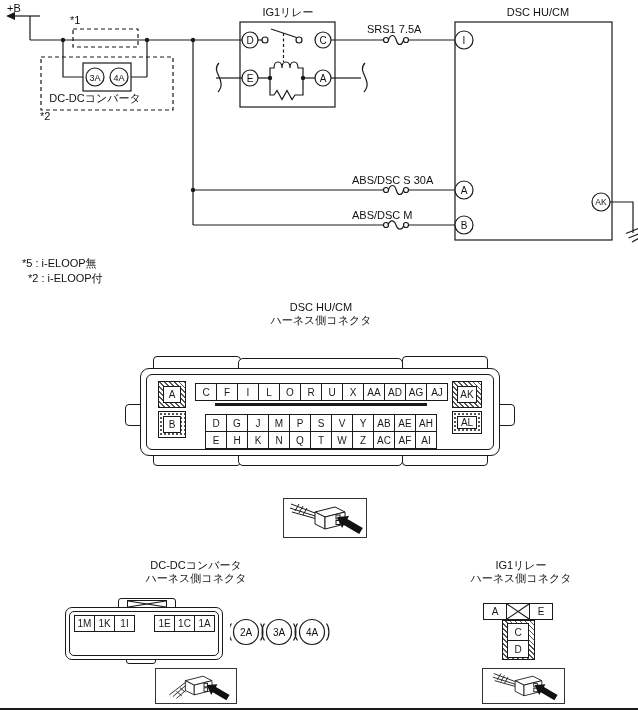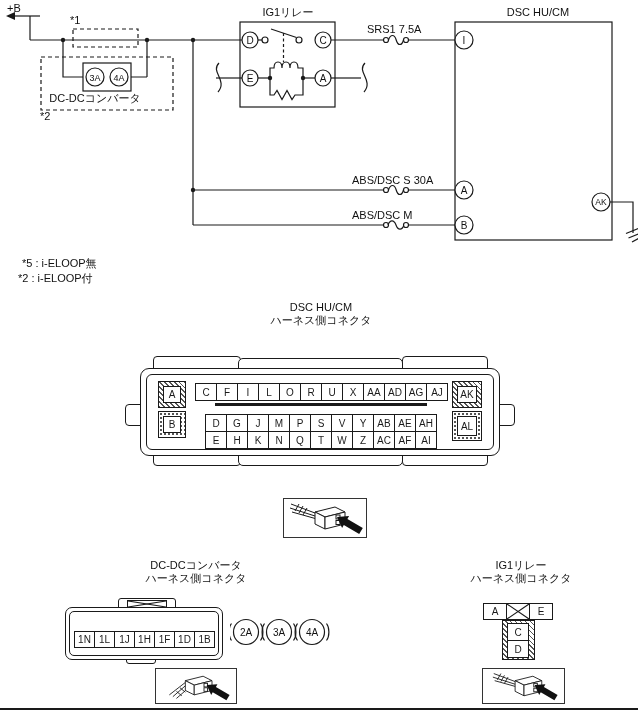--- a/index.html
+++ b/index.html
@@ -134,21 +134,21 @@
     <g>
       <path d="M626,233.5 L640.5,227.5" stroke-width="1.1"></path>
       <path d="M628.5,238 L639.5,233.5" stroke-width="1.1"></path>
       <path d="M632,242 L638.5,238.5" stroke-width="1.1"></path>
     </g>
 
     <text class="t11" x="7" y="12">+B</text>
   </svg>
 
   <div class="lbl" style="left:22px;top:257px">*5 : i-ELOOP無</div>
-  <div class="lbl" style="left:18px;top:272px">*2 : i-ELOOP付</div>
+  <div class="lbl" style="left:28px;top:272px">*2 : i-ELOOP付</div>
 
   <div class="lbl ct" style="left:321px;top:301px">DSC HU/CM</div>
   <div class="lbl ct" style="left:321px;top:314px">ハーネス側コネクタ</div>
 
   <div class="abs" style="left:125px;top:350px;width:390px;height:122px">
     <div class="tab" style="left:28px;top:6px;width:88px;height:16px;border-radius:4px 4px 0 0"></div>
     <div class="tab" style="left:277px;top:6px;width:86px;height:16px;border-radius:4px 4px 0 0"></div>
     <div class="tab" style="left:113px;top:8px;width:165px;height:16px;border-radius:5px 5px 0 0"></div>
     <div class="tab" style="left:28px;top:100px;width:88px;height:16px;border-radius:0 0 4px 4px"></div>
     <div class="tab" style="left:277px;top:100px;width:86px;height:16px;border-radius:0 0 4px 4px"></div>
@@ -160,21 +160,21 @@
 
     <div class="cpin" style="left:33px;top:31px;width:28px;height:27px">
       <div class="inner">A</div>
     </div>
     <div class="cpin dots" style="left:33px;top:61px;width:28px;height:27px">
       <div class="inner">B</div>
     </div>
     <div class="cpin" style="left:327px;top:31px;width:30px;height:27px">
       <div class="inner">AK</div>
     </div>
-    <div class="cpin dots" style="left:327px;top:61px;width:30px;height:30px">
+    <div class="cpin dots" style="left:327px;top:61px;width:30px;height:23px">
       <div class="inner">AL</div>
     </div>
 
     <div class="row" style="left:70px;top:33px">
       <div class="cell">C</div>
       <div class="cell">F</div>
       <div class="cell">I</div>
       <div class="cell">L</div>
       <div class="cell">O</div>
       <div class="cell">R</div>
@@ -239,28 +239,28 @@
     <div class="tab" style="left:67px;top:4px;width:40px;height:8px">
       <svg class="xsvg" viewBox="0 0 38 6" preserveAspectRatio="none">
         <line x1="0" y1="0" x2="38" y2="6"></line>
           <line x1="38" y1="0" x2="0" y2="6"></line>
       </svg>
     </div>
     <div class="tab" style="left:66px;top:62px;width:30px;height:6px;border-radius:0 0 3px 3px"></div>
     <div class="shell" style="left:5px;top:11px;width:158px;height:53px;border-radius:7px"></div>
     <div class="shell" style="left:9px;top:15px;width:150px;height:45px;border-radius:5px"></div>
 
-    <div class="row" style="left:14px;top:35px">
-      <div class="cell w21">1N</div>
-      <div class="cell w21">1L</div>
-      <div class="cell w21">1J</div>
-      <div class="cell w21">1H</div>
-      <div class="cell w21">1F</div>
-      <div class="cell w21">1D</div>
-      <div class="cell w21">1B</div>
+    <div class="row" style="left:14px;top:19px">
+      <div class="cell w21">1M</div>
+      <div class="cell w21">1K</div>
+      <div class="cell w21">1I</div>
+      <div class="cell w21 blank"></div>
+      <div class="cell w21">1E</div>
+      <div class="cell w21">1C</div>
+      <div class="cell w21">1A</div>
     </div>
 
     <svg style="position:absolute;left:170px;top:21px" width="104" height="30">
       <g stroke="#1a1a1a" stroke-width="1.2" fill="none">
         <path d="M1.5,6.5 c-3.2,4 -3.2,13 0,17"></path>
         <circle cx="16" cy="15" r="12.5" fill="#fff"></circle>
         <path d="M30.5,6.5 c3.2,4 3.2,13 0,17"></path>
         <path d="M34.5,6.5 c-3.2,4 -3.2,13 0,17"></path>
         <circle cx="49" cy="15" r="12.5" fill="#fff"></circle>
         <path d="M63.5,6.5 c3.2,4 3.2,13 0,17"></path>

